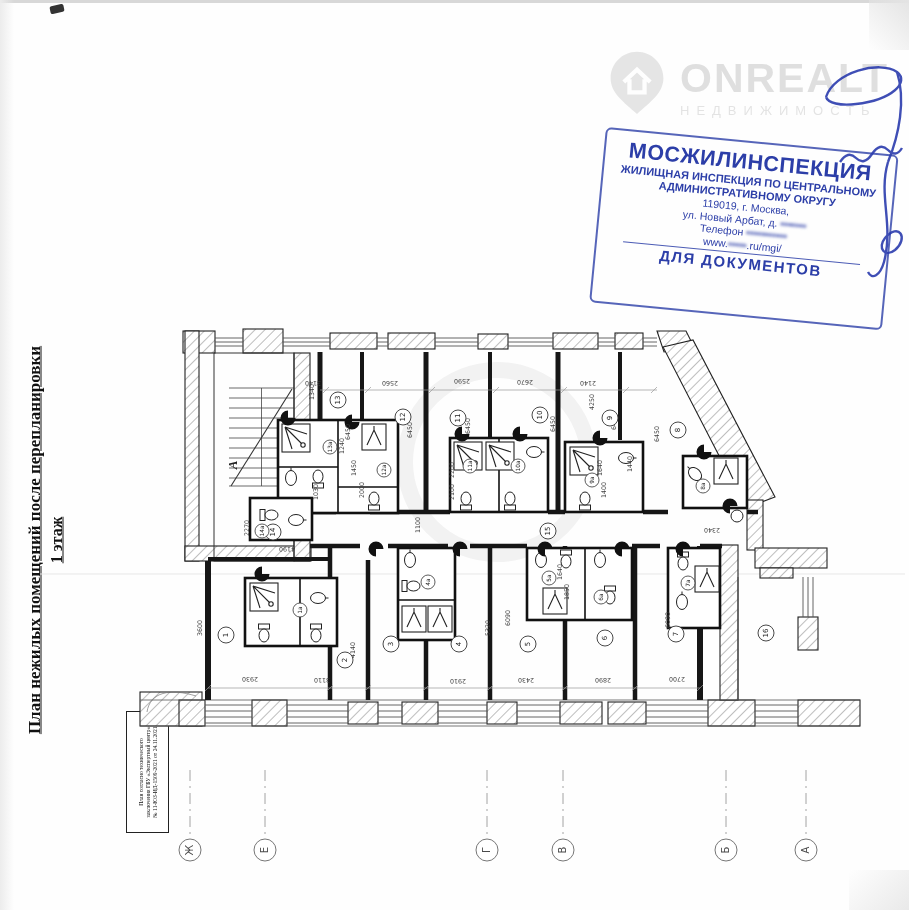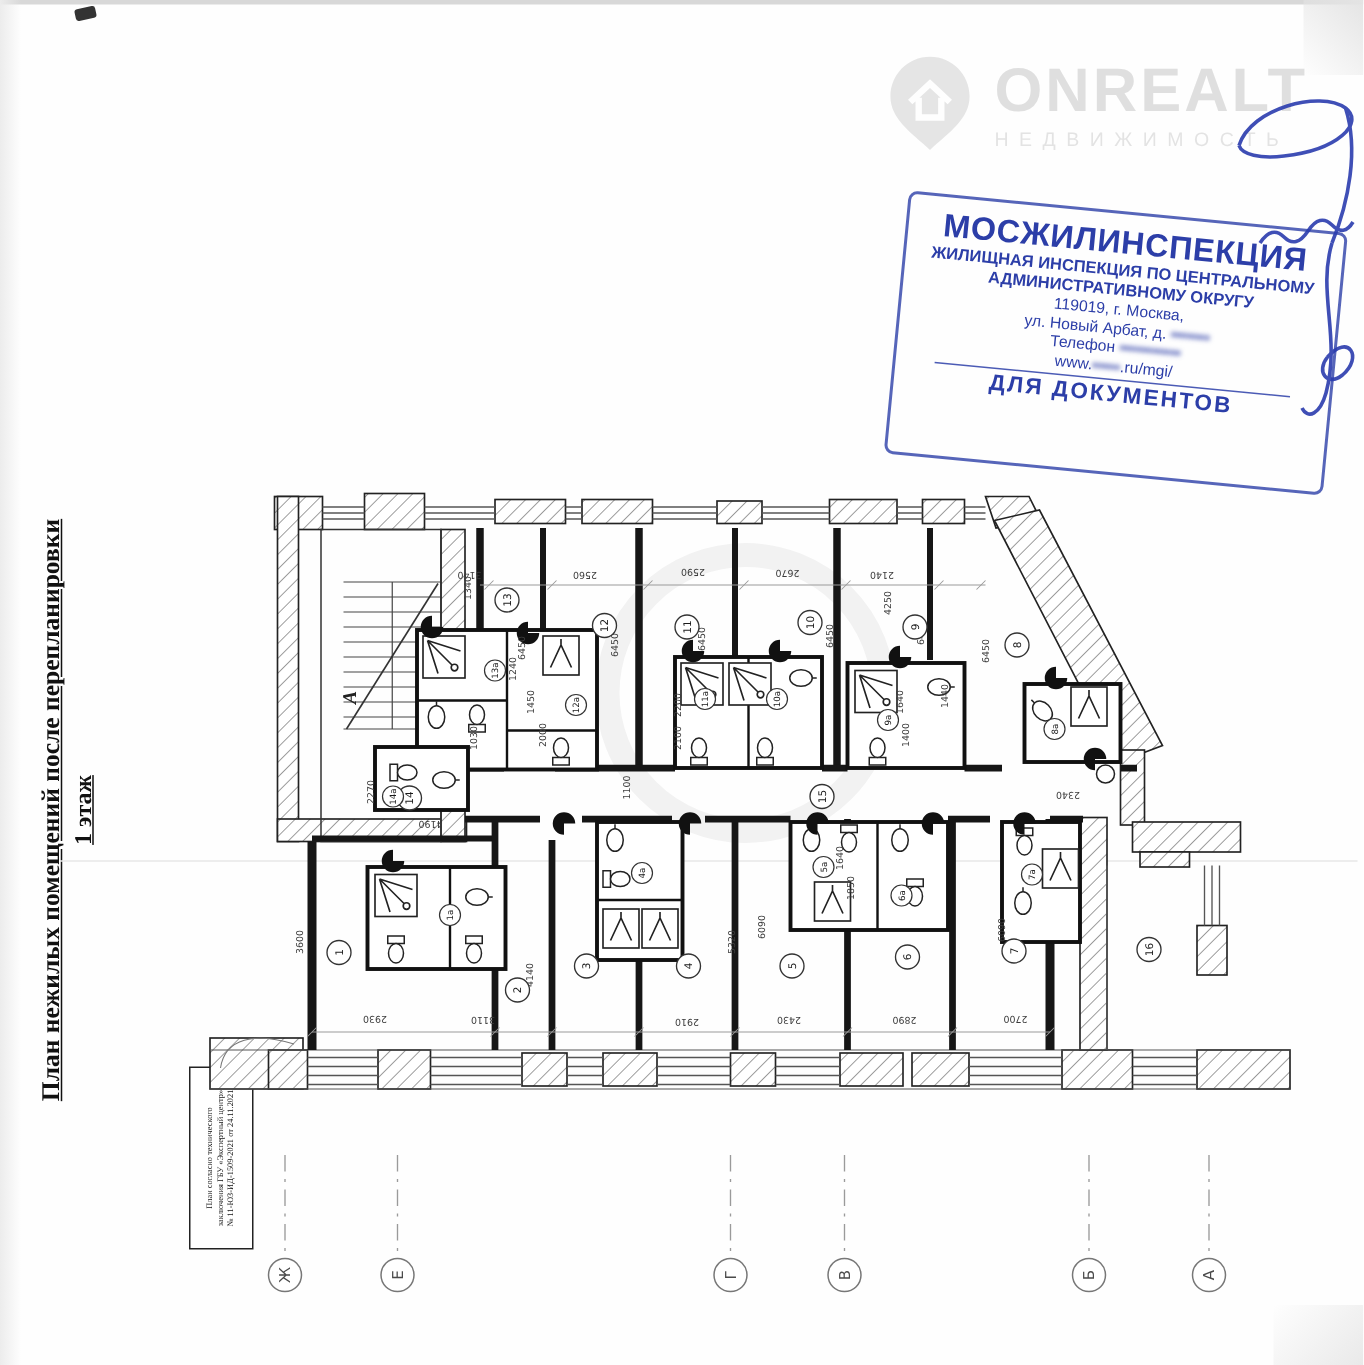--- a/index.html
+++ b/index.html
@@ -6,21 +6,21 @@
   #page{position:relative;width:909px;height:910px;background:#fefefe;overflow:hidden;
         font-family:"Liberation Sans",sans-serif;}
   
   .edge-top{position:absolute;left:0;top:0;width:909px;height:3px;background:#d8d8d8;}
   .edge-left{position:absolute;left:0;top:0;width:14px;height:910px;background:linear-gradient(90deg,#ececec,rgba(255,255,255,0));}
   .corner-br{position:absolute;right:0;bottom:0;width:60px;height:40px;background:linear-gradient(315deg,#e9e9e9,rgba(255,255,255,0));}
   .corner-tr{position:absolute;right:0;top:0;width:40px;height:50px;background:linear-gradient(225deg,#e4e4e4,rgba(255,255,255,0));}
   .speck{position:absolute;left:50px;top:5px;width:14px;height:8px;background:#333;transform:rotate(-12deg);border-radius:2px;}
 
   
-  #watermark{position:absolute;left:587px;top:18px;width:300px;height:100px;display:flex;align-items:center;opacity:.55;}
+  #watermark{position:absolute;left:604px;top:18px;width:300px;height:100px;display:flex;align-items:flex-end;opacity:.55;}
   #watermark .wm-text{margin-left:10px;}
   .wm-brand{font-size:41px;font-weight:bold;letter-spacing:2px;color:#c7c7c7;line-height:46px;}
   .wm-sub{font-size:13px;letter-spacing:7px;color:#cecece;margin-top:2px;}
 
   
   #stamp{position:absolute;left:606px;top:127px;width:294px;height:176px;
          transform:rotate(5.5deg);transform-origin:left top;
          border:2.5px solid rgba(44,62,168,.8);border-radius:6px;
          color:#2c3ea8;text-align:center;padding-top:7px;box-sizing:border-box;}
   .st-org{font-size:21.5px;font-weight:bold;letter-spacing:.5px;}

